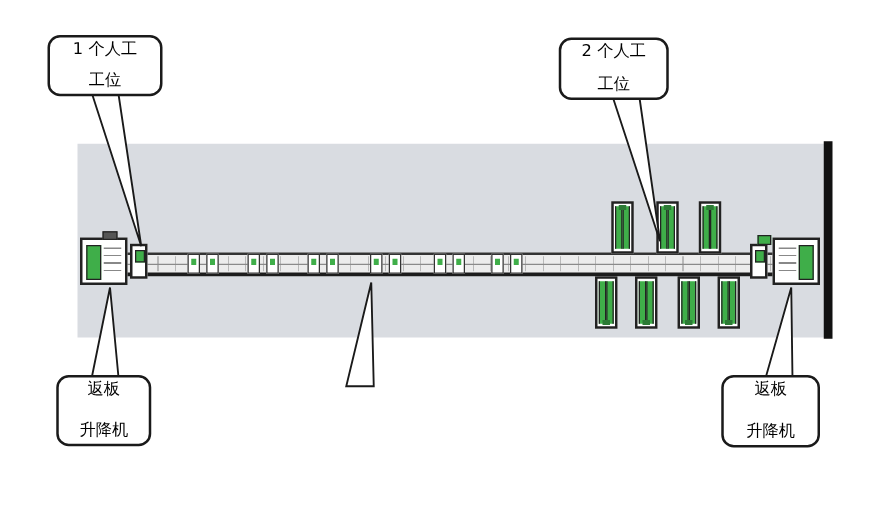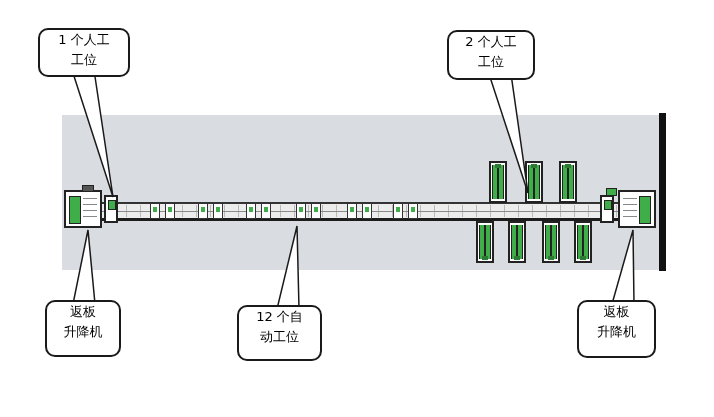--- a/index.html
+++ b/index.html
@@ -48,21 +48,21 @@
   .cabinet i.s1{left:1px;}
   .cabinet i.s2{right:1px;}
   .cabinet em{position:absolute;left:4px;right:4px;height:4px;background:#2c7a35;}
   .cabinet.up em{top:1px;}
   .cabinet.down em{bottom:1px;}
 
   
   .tails{position:absolute;left:0;top:0;width:714px;height:417px;z-index:3;pointer-events:none;}
   .callout{
     position:absolute;background:#fff;border:2px solid #1a1a1a;border-radius:10px;z-index:4;
-    display:flex;flex-direction:column;align-items:center;justify-content:flex-start;
+    display:flex;flex-direction:column;align-items:center;justify-content:space-between;
     font-size:13px;line-height:20px;text-align:center;box-sizing:border-box;
   }
 </style>
 </head>
 <body>
 
 <div class="stage">
 
   <div class="band"></div>
   <div class="wall"></div>
@@ -179,23 +179,19 @@
   <div class="callout" style="left:447px;top:30px;width:88px;height:50px;">
     <span>2 个人工</span>
     <span>工位</span>
   </div>
 
   <div class="callout" style="left:45px;top:300px;width:76px;height:57px;">
     <span>返板</span>
     <span>升降机</span>
   </div>
 
-  <div class="callout" style="left:237px;top:305px;width:85px;height:56px;">
-    <span>12 个自</span>
-    <span>动工位</span>
-  </div>
 
   <div class="callout" style="left:577px;top:300px;width:79px;height:58px;">
     <span>返板</span>
     <span>升降机</span>
   </div>
 
 </div>
 
 </body></html>

